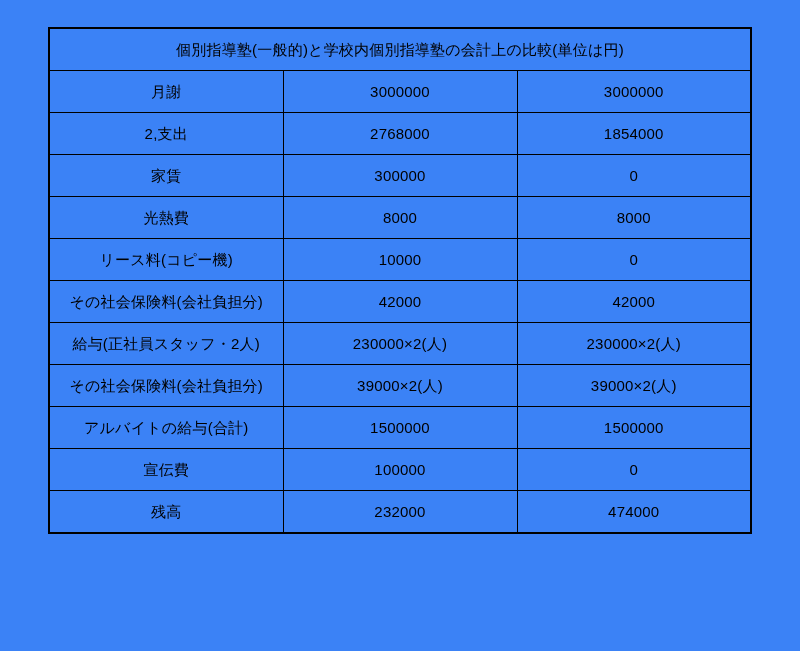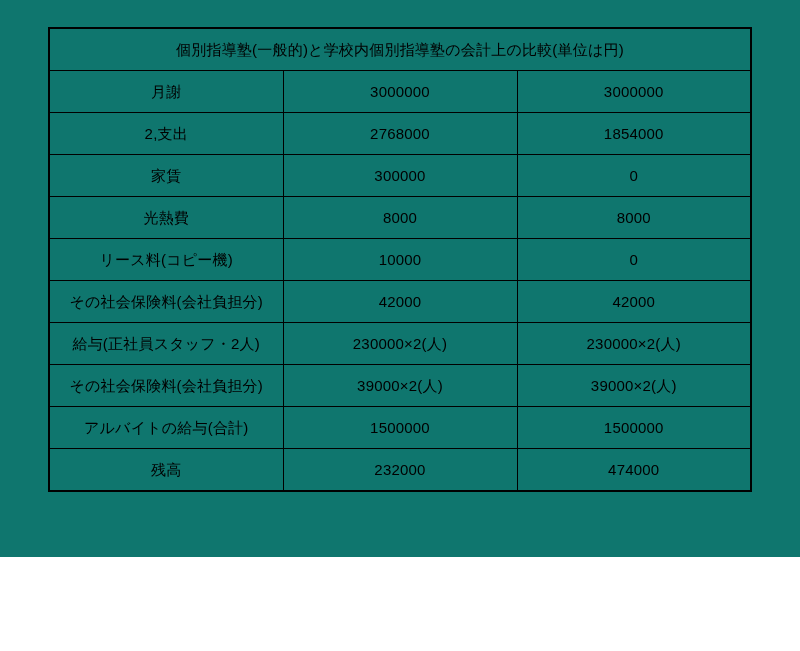--- a/index.html
+++ b/index.html
@@ -10,22 +10,22 @@
   body {
     width: 800px;
     height: 651px;
     font-family: "Liberation Sans", sans-serif;
     color: #000000;
     overflow: hidden;
   }
   #page {
     position: relative;
     width: 800px;
-    height: 557px;
-    background: #0f766e;
+    height: 651px;
+    background: #3b82f6;
   }
   #table-wrap {
     position: absolute;
     left: 48px;
     top: 27px;
     width: 704px;
   }
   table.cmp {
     border-collapse: collapse;
     width: 704px;
@@ -115,20 +115,25 @@
             <td class="col-label">その社会保険料(会社負担分)</td>
             <td class="col-a">39000×2(人)</td>
             <td class="col-b">39000×2(人)</td>
           </tr>
           <tr>
             <td class="col-label">アルバイトの給与(合計)</td>
             <td class="col-a">1500000</td>
             <td class="col-b">1500000</td>
           </tr>
           <tr>
+            <td class="col-label">宣伝費</td>
+            <td class="col-a">100000</td>
+            <td class="col-b zero-red">0</td>
+          </tr>
+          <tr>
             <td class="col-label">残高</td>
             <td class="col-a">232000</td>
             <td class="col-b">474000</td>
           </tr>
         </tbody>
     </table>
   </div>
 </div>
 
 </body></html>

